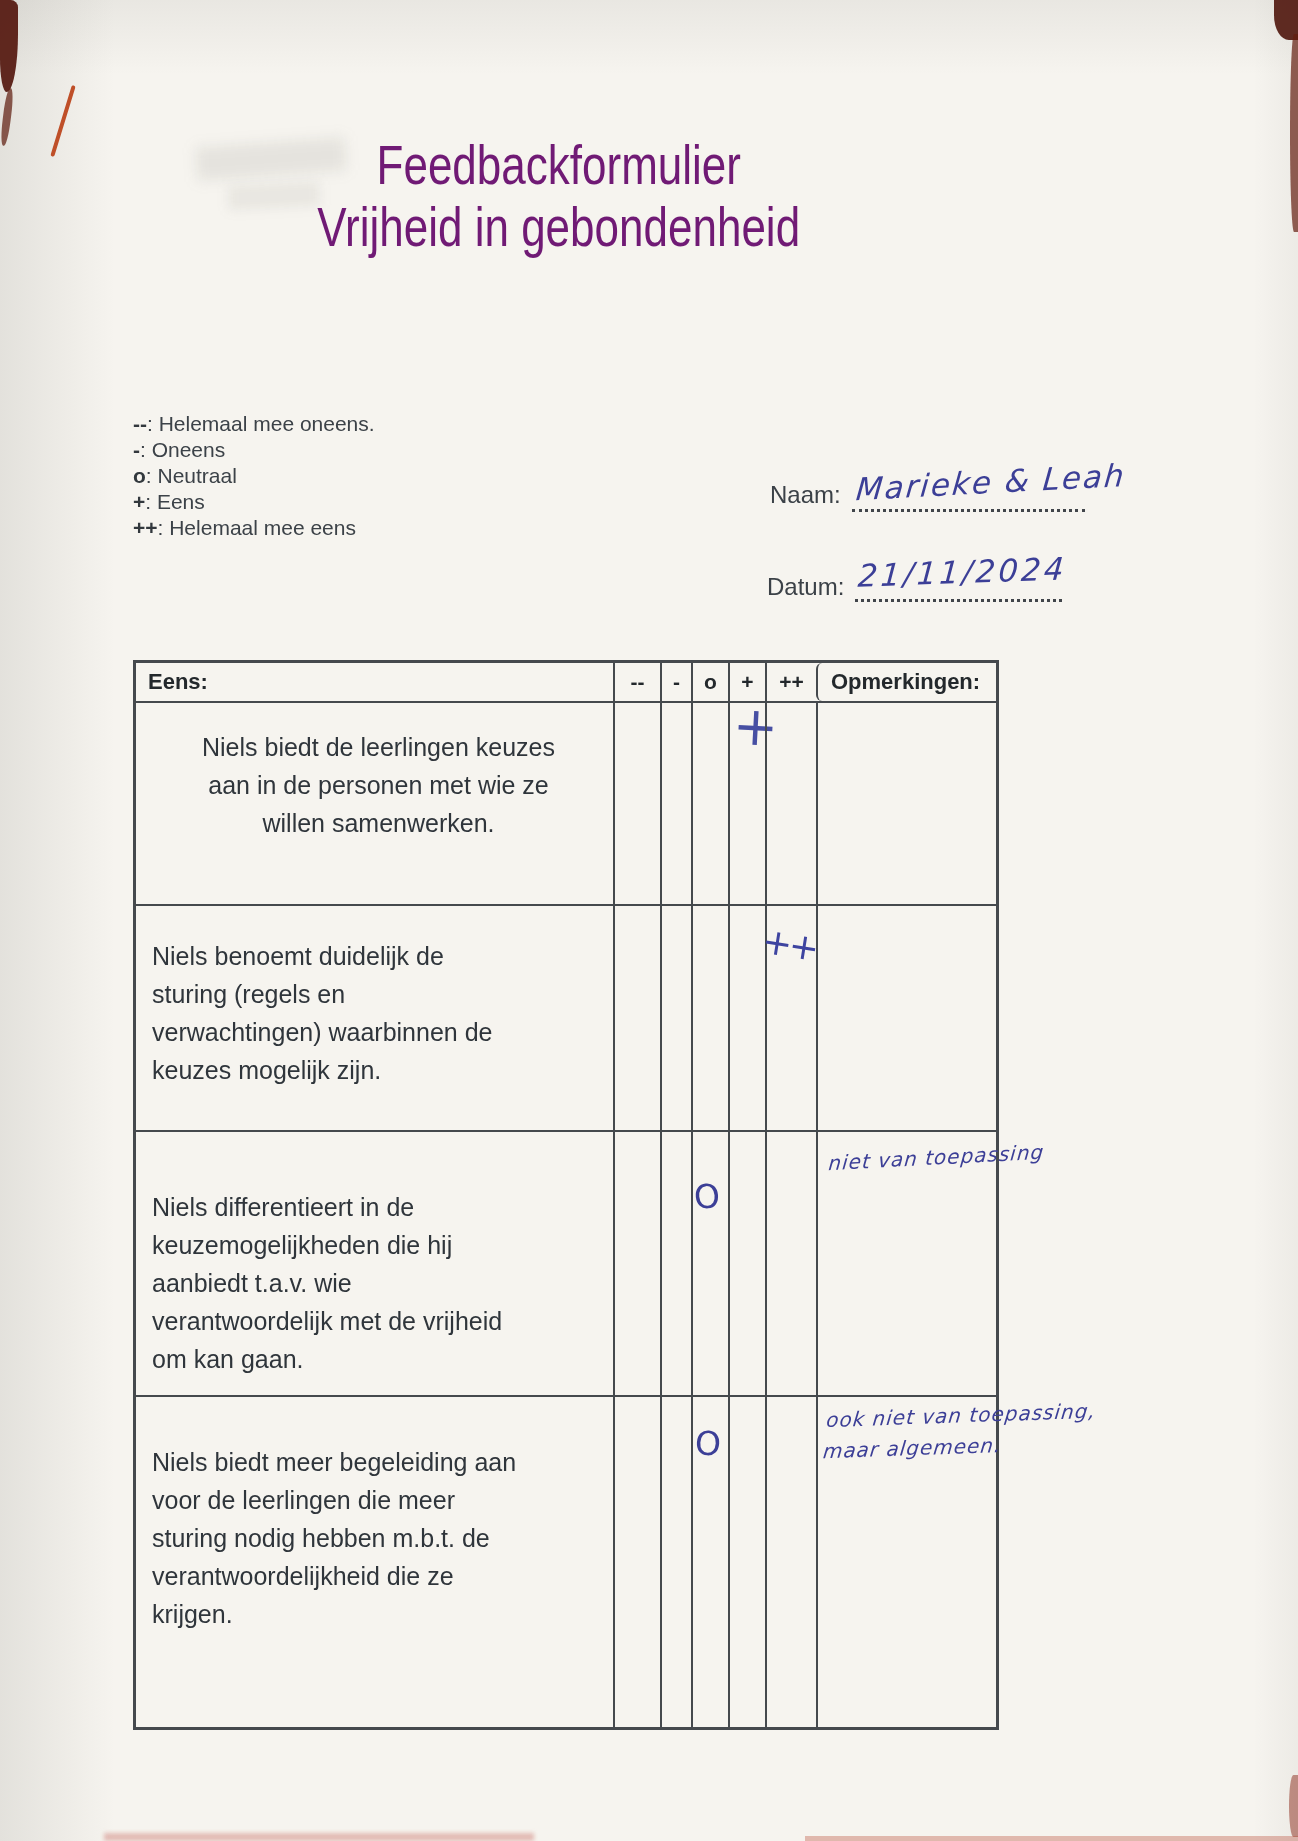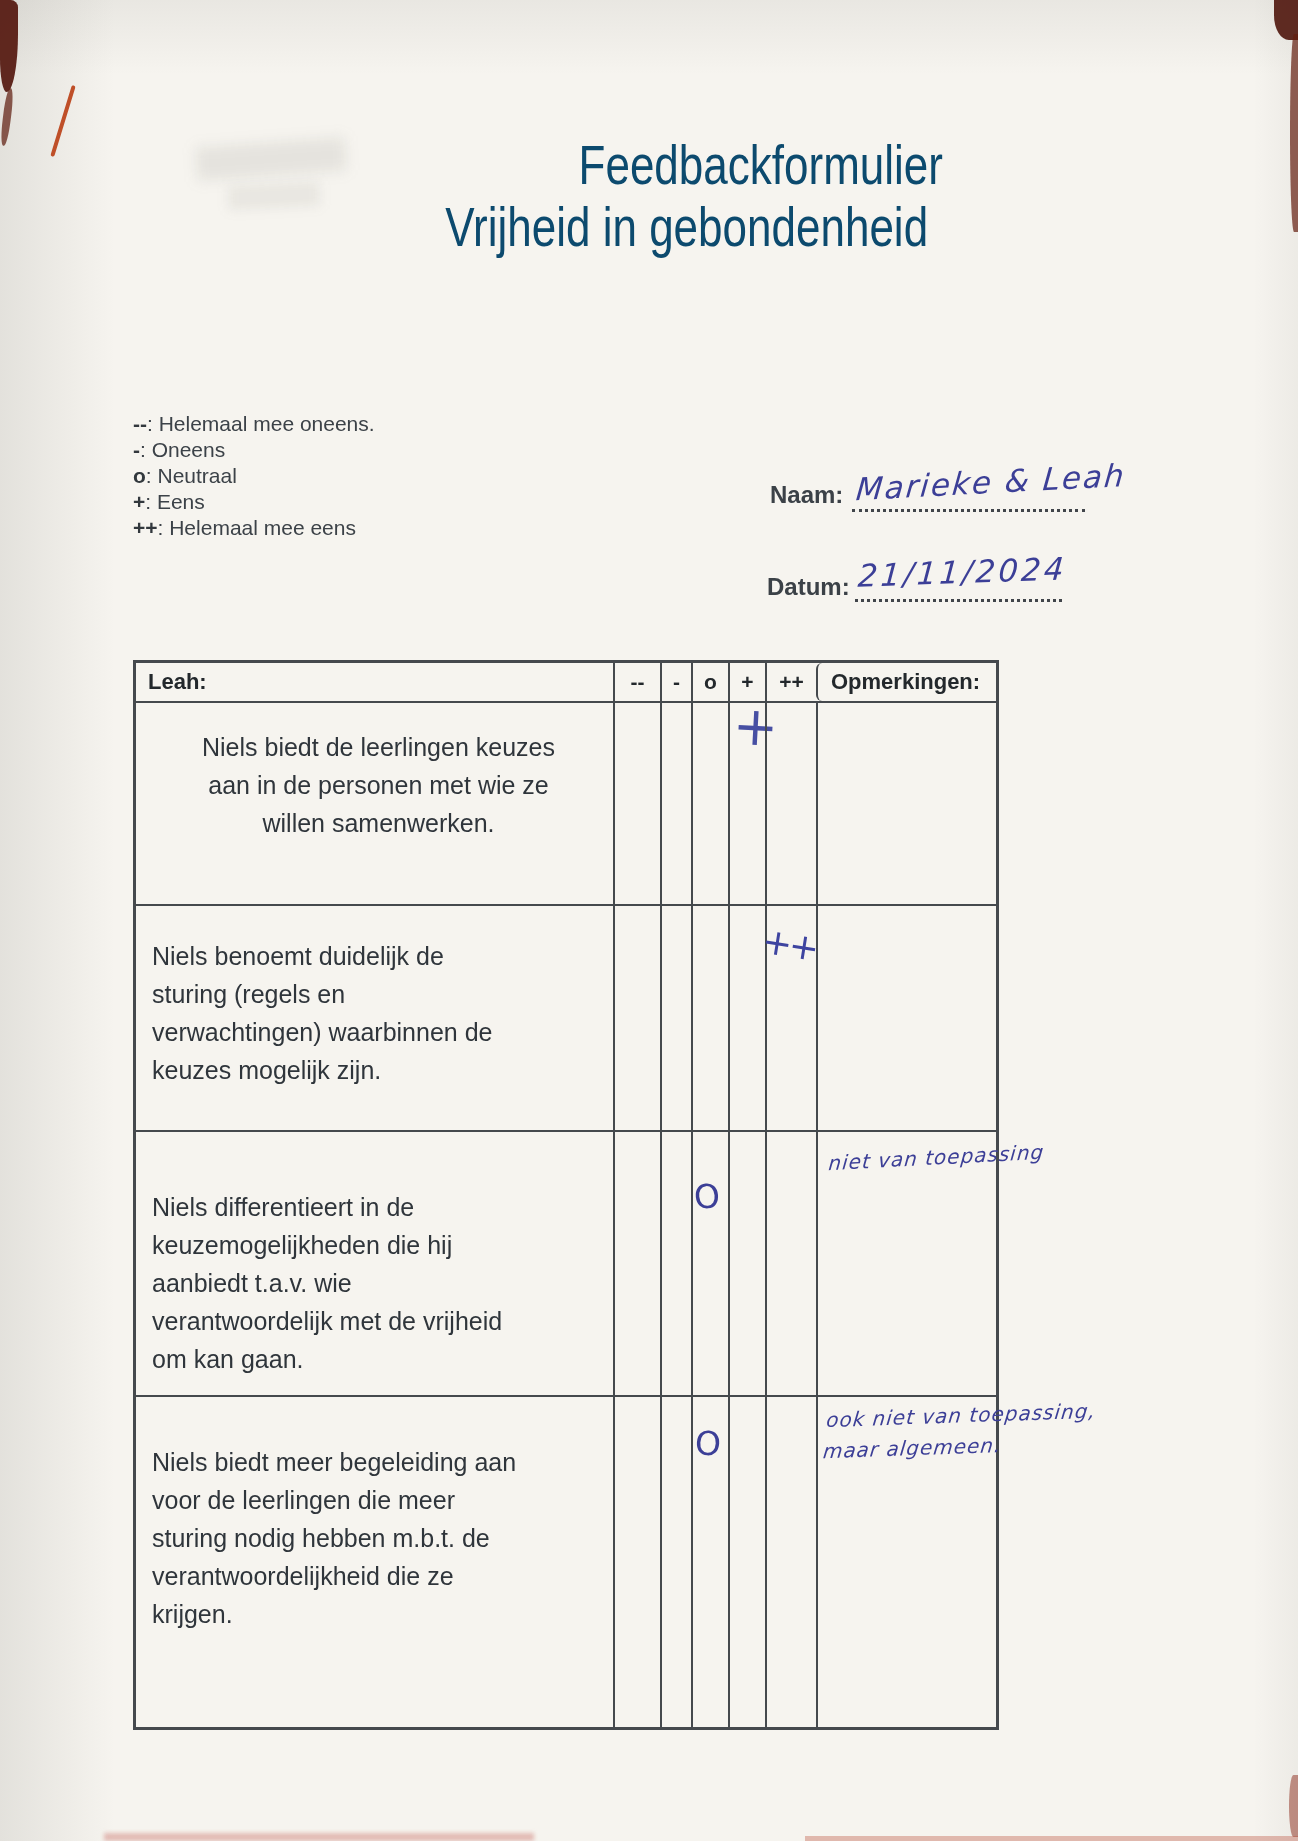--- a/index.html
+++ b/index.html
@@ -22,30 +22,30 @@
   .art-tl-tail{left:3px;top:88px;width:8px;height:58px;background:rgba(96,30,17,.72);border-radius:45%;transform:rotate(7deg);}
   .art-tr-blob{right:0;top:0;width:24px;height:40px;background:#4f150c;border-radius:0 0 0 62%;opacity:.9;}
   .art-tr-tail{right:0;top:34px;width:8px;height:198px;background:rgba(100,30,16,.7);border-radius:50% 0 0 50%;}
   .art-br{right:0;bottom:4px;width:9px;height:62px;background:rgba(140,42,26,.5);border-radius:50% 0 0 50%;}
   .art-bot1{left:104px;bottom:0;width:430px;height:8px;background:rgba(205,118,108,.45);filter:blur(2px);}
   .art-bot2{right:0;bottom:0;width:38%;height:5px;background:rgba(182,72,52,.35);}
   .pen-slash{left:61px;top:84px;width:4px;height:74px;background:#bf4f28;border-radius:3px;transform:rotate(17deg);}
   .ghost1{left:196px;top:142px;width:150px;height:34px;background:rgba(105,105,98,.12);filter:blur(7px);transform:rotate(-4deg);}
   .ghost2{left:228px;top:184px;width:92px;height:24px;background:rgba(105,105,98,.10);filter:blur(6px);transform:rotate(-3deg);}
   
-  .title{position:absolute;left:130px;top:134px;width:858px;text-align:right;color:#0c4a6e;}
+  .title{position:absolute;left:130px;top:134px;width:858px;text-align:center;color:#701a75;}
   .title .tline{font-size:55px;line-height:62px;white-space:nowrap;}
   .title .tline>span{display:inline-block;transform:scaleX(.8);transform-origin:center;}
   
   .intro{position:absolute;left:133px;top:297px;width:1080px;font-size:24px;line-height:34px;color:#4a525a;}
   
   .legend{position:absolute;left:133px;top:411px;font-size:21px;line-height:26px;color:#3c4248;}
   .legend b{font-weight:bold;color:#32383d;}
   
-  .field-label{position:absolute;font-size:24px;color:#3b4147;font-weight:bold;}
+  .field-label{position:absolute;font-size:24px;color:#3b4147;}
   .naam-label{left:770px;top:481px;}
   .datum-label{left:767px;top:573px;}
   .dotline{position:absolute;height:0;border-bottom:3px dotted #41454a;}
   .naam-line{left:852px;top:509px;width:233px;}
   .datum-line{left:855px;top:599px;width:207px;}
   .hand{font-family:"DejaVu Sans",sans-serif;font-style:italic;color:var(--ink);}
   .name-hand{position:absolute;left:856px;top:464px;font-size:31px;letter-spacing:2px;transform:rotate(-3deg) skewX(-8deg);white-space:nowrap;}
   .date-hand{position:absolute;left:858px;top:554px;font-size:31px;letter-spacing:3px;transform:rotate(-2deg) skewX(-6deg);white-space:nowrap;}
   
   .ftable{position:absolute;left:133px;top:660px;width:866px;border:3px solid var(--line);
@@ -107,21 +107,21 @@
   <span class="field-label naam-label">Naam:</span>
   <div class="dotline naam-line"></div>
   <span class="hand name-hand">Marieke &amp; Leah</span>
 
   <span class="field-label datum-label">Datum:</span>
   <div class="dotline datum-line"></div>
   <span class="hand date-hand">21/11/2024</span>
 
   <div class="ftable">
     <div class="trow hrow">
-      <div class="cell hq">Leah:</div>
+      <div class="cell hq">Eens:</div>
       <div class="cell hr">--</div>
       <div class="cell hr">-</div>
       <div class="cell hr">o</div>
       <div class="cell hr">+</div>
       <div class="cell hr">++</div>
       <div class="cell hc">Opmerkingen:</div>
     </div>
 
     <div class="trow r1">
       <div class="cell qcell">

